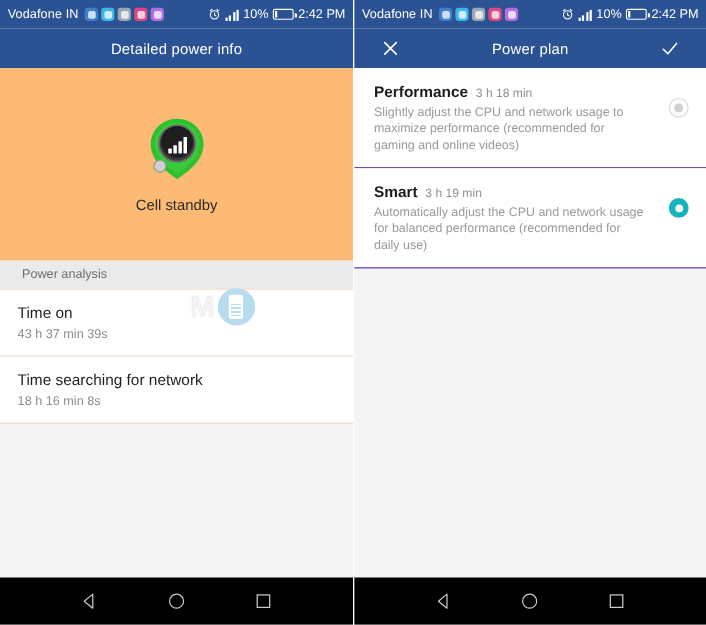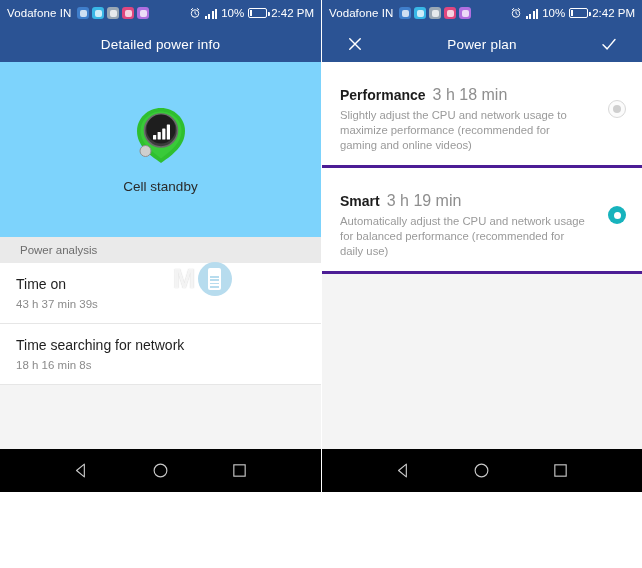--- a/index.html
+++ b/index.html
@@ -5,21 +5,21 @@
   html,body{margin:0;padding:0;}
   body{
     width:642px;height:568px;
     background:#ffffff;
     font-family:"Liberation Sans","DejaVu Sans",sans-serif;
     overflow:hidden;
   }
   .screens{display:flex;width:642px;height:568px;}
   .phone{
     position:relative;
-    width:321px;height:492px;
+    width:321px;height:568px;
     background:#f4f4f4;
     overflow:hidden;
   }
   .phone.right{border-left:1px solid #ffffff;width:320px;}
 
   
   .statusbar{
     height:26px;
     background:#2b5394;
     display:flex;align-items:center;
@@ -74,21 +74,21 @@
     padding:0 24px;box-sizing:border-box;
     color:#ffffff;
   }
   .appbar-title{
     flex:1;text-align:center;font-size:13.5px;font-weight:400;letter-spacing:.2px;
   }
   .bar-ico{width:18px;height:18px;display:block;flex:0 0 18px;}
 
   
   .hero{
-    background:#7dd3fc;
+    background:#fdba74;
     height:175px;
     display:flex;flex-direction:column;align-items:center;justify-content:center;
     box-sizing:border-box;
   }
   .hero-icon{width:58px;height:60px;display:block;}
   .hero-label{
     margin-top:13px;font-size:13.5px;color:#2a2a2a;
   }
   .section-head{
     background:#eaeaea;
@@ -103,29 +103,29 @@
     border-bottom:1px solid #e6e6e6;
     background:#ffffff;
   }
   .row-title{font-size:14px;color:#1f1f1f;line-height:17px;}
   .row-sub{font-size:11.5px;color:#8b8b8b;margin-top:4px;line-height:14px;}
 
   
   .plans{background:#ffffff;}
   .plan{
     display:flex;align-items:flex-start;
-    padding:24px 16px 12px 18px;
-    border-bottom:3px solid #4c1d95;
+    padding:13px 16px 12px 18px;
+    border-bottom:1px solid #4c1d95;
     background:#ffffff;
     box-sizing:border-box;
   }
   .plan-text{flex:1;padding-right:10px;}
   .plan-head{display:flex;align-items:baseline;gap:7px;}
   .plan-name{font-size:14px;color:#1c1c1c;font-weight:bold;}
-  .plan-time{font-size:16px;color:#8e8e8e;}
+  .plan-time{font-size:11px;color:#8e8e8e;}
   .plan-desc{
     font-size:11.3px;color:#9a9a9a;line-height:15px;margin-top:4px;
     max-width:248px;
   }
   .radio{
     flex:0 0 18px;width:18px;height:18px;border-radius:50%;
     margin-top:14px;box-sizing:border-box;
     border:1.5px solid #d8d8d8;background:#fbfbfb;
     position:relative;
   }

